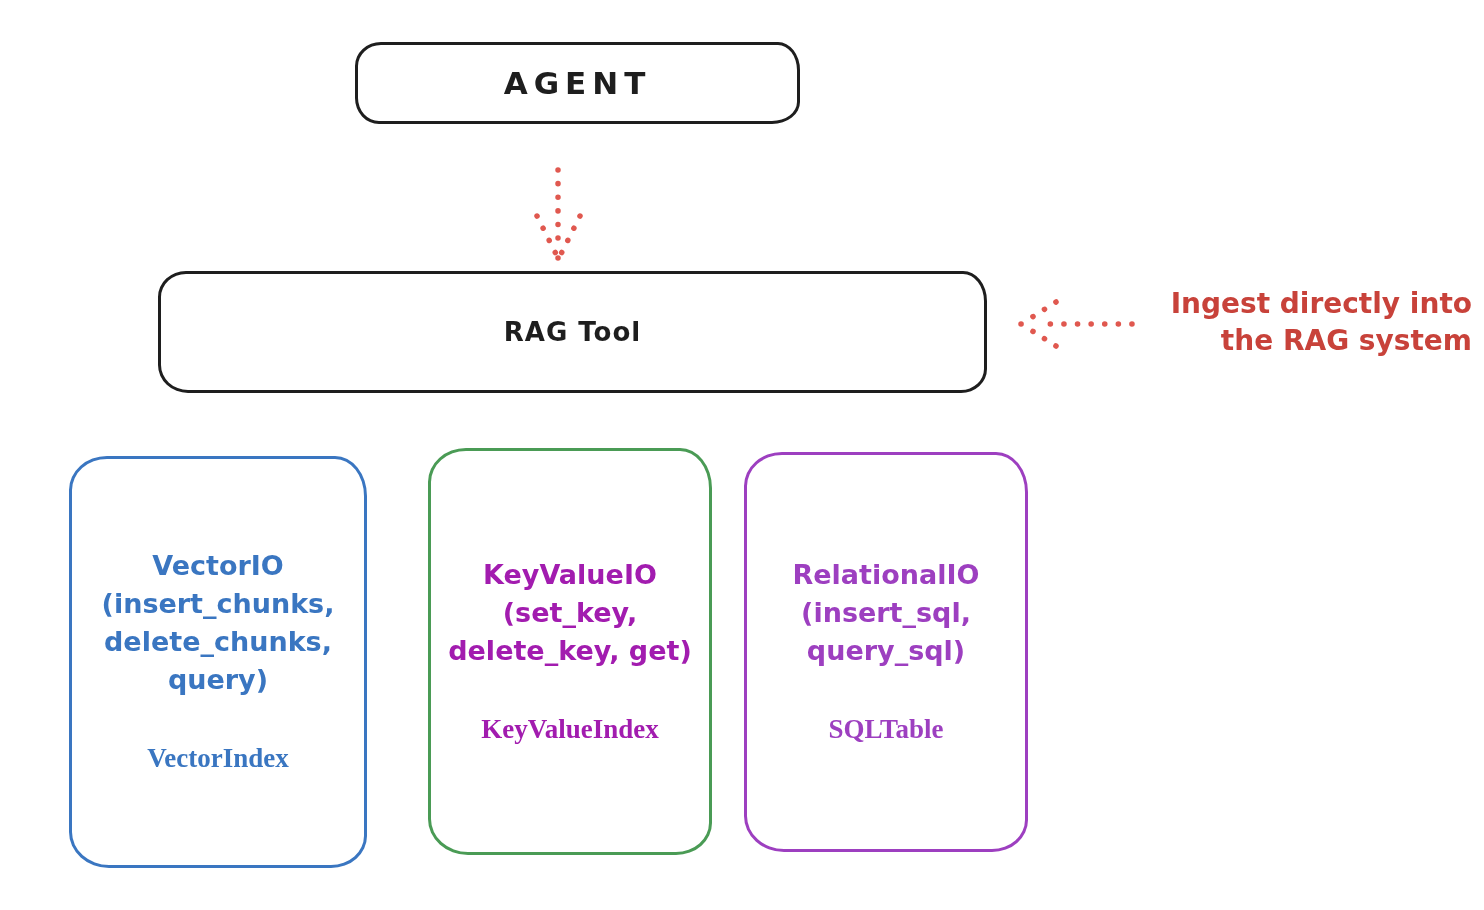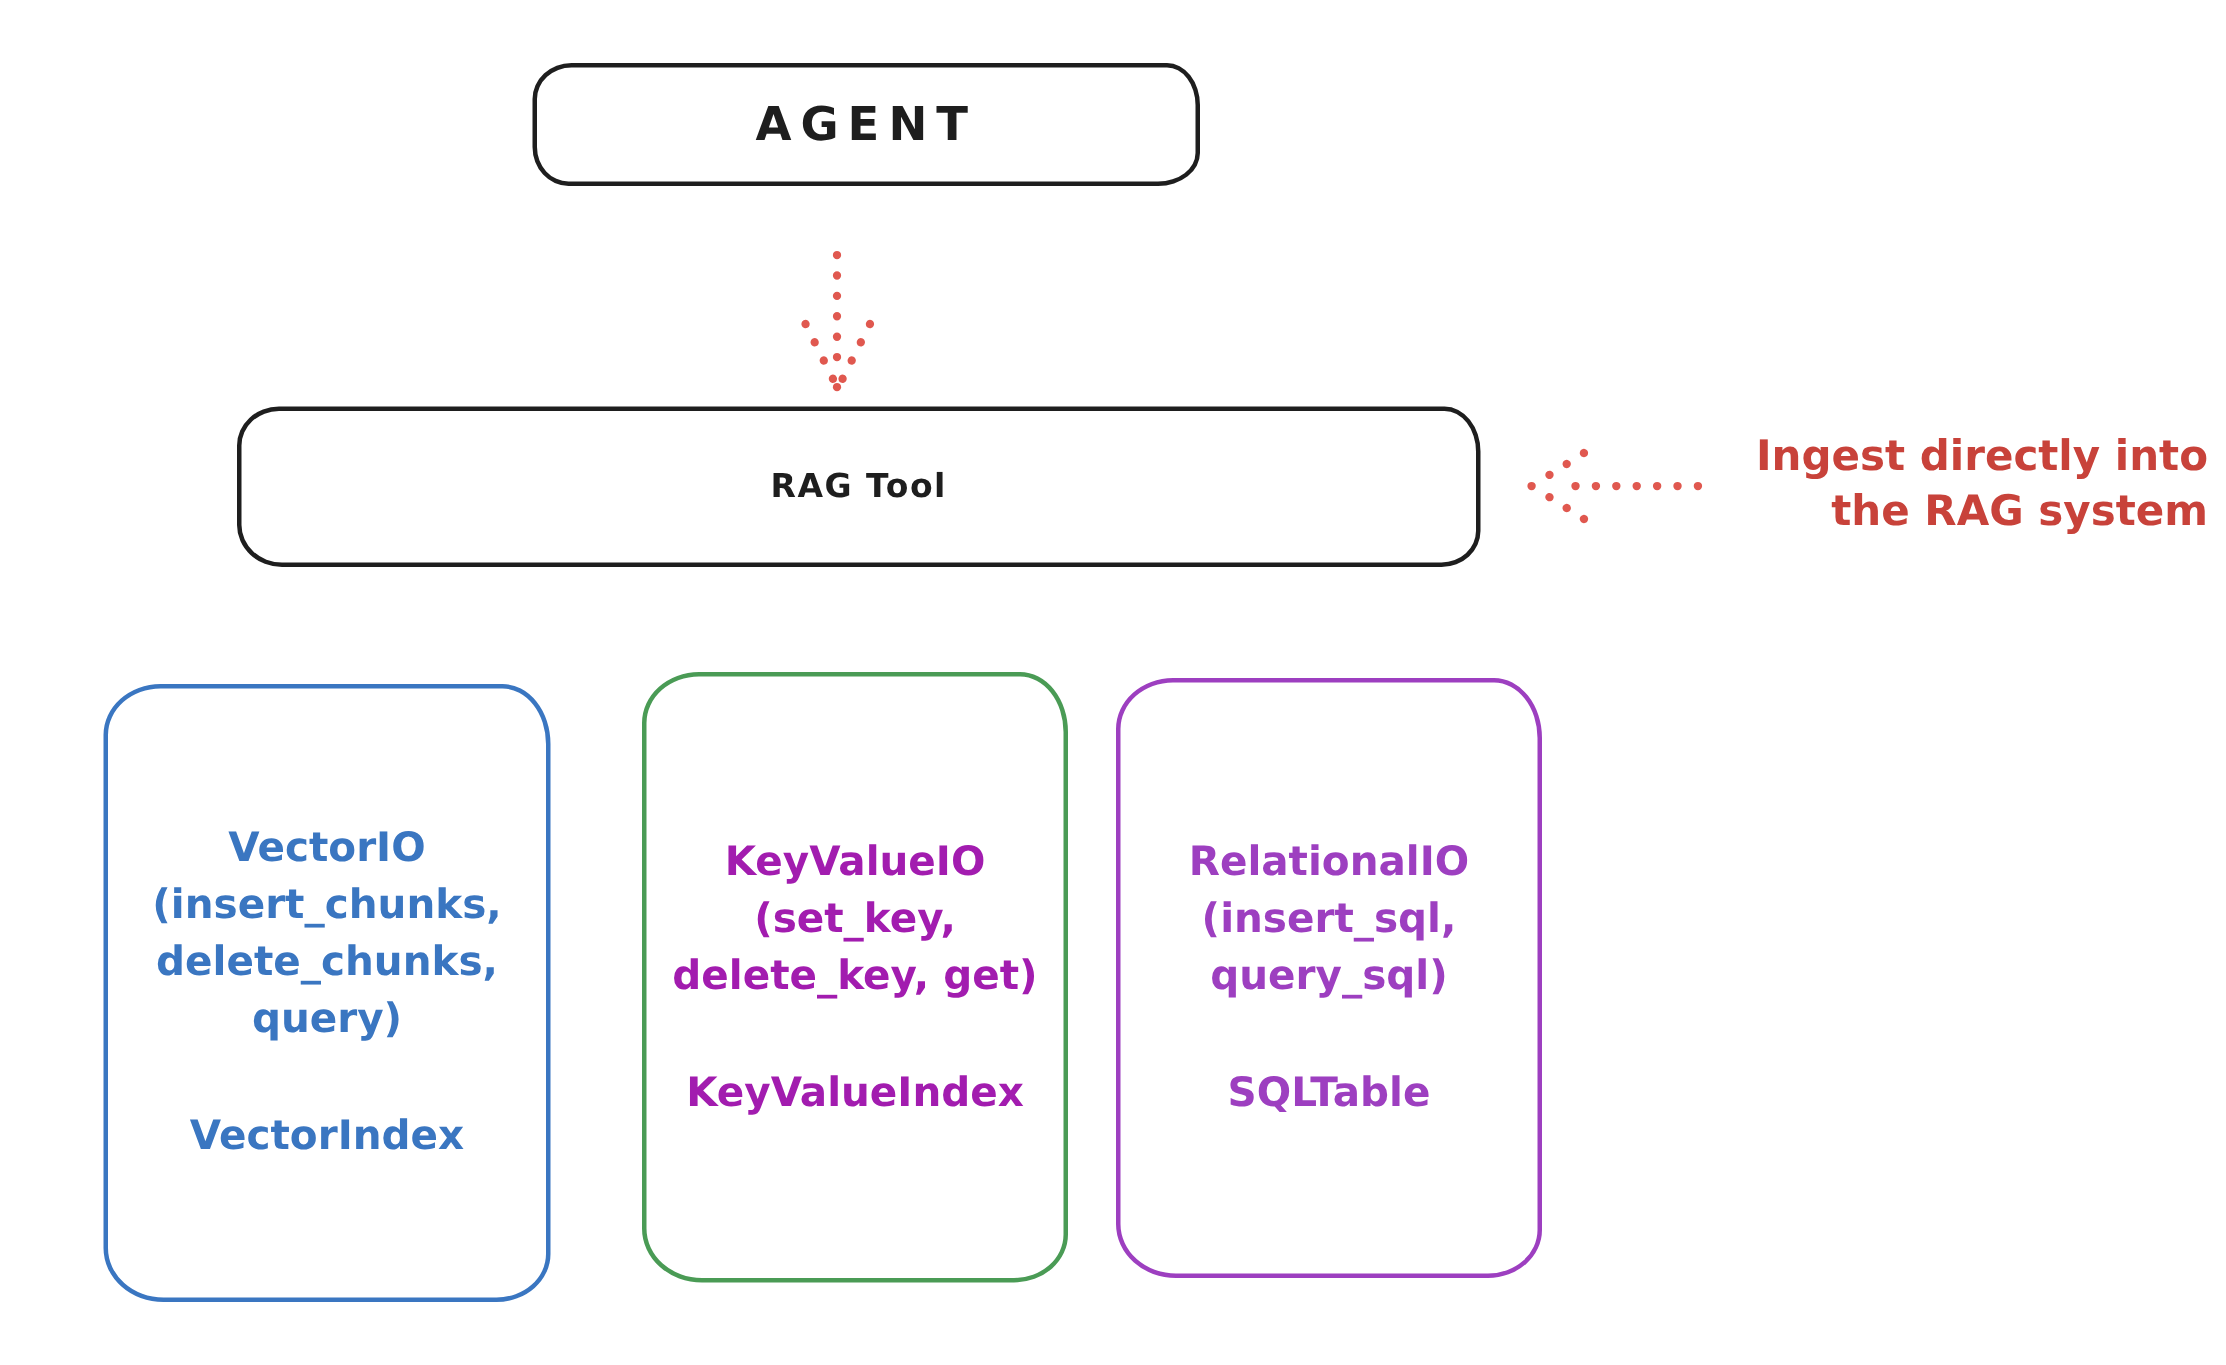--- a/index.html
+++ b/index.html
@@ -32,36 +32,36 @@
     border: 3.5px solid var(--ink, #1e1e1e);
     color: var(--ink, #1e1e1e);
   }
   .agent-box {
     left: 355px; top: 42px; width: 445px; height: 82px;
     border-radius: 26px 22px 28px 24px / 24px 28px 22px 26px;
     font-size: 31px;
     letter-spacing: 6px;
   }
   .rag-box {
-    left: 158px; top: 271px; width: 829px; height: 107px;
+    left: 158px; top: 271px; width: 829px; height: 122px;
     border-radius: 28px 24px 26px 30px / 26px 30px 24px 28px;
-    font-size: 22px;
+    font-size: 26px;
     letter-spacing: 1px;
   }
   .io-box {
     border-style: solid;
     border-width: 3.5px;
     border-radius: 38px 32px 36px 40px / 34px 40px 32px 36px;
     flex-direction: column;
     font-size: 27px;
     line-height: 38px;
     padding: 10px 6px;
   }
   .io-box .io-line { white-space: nowrap; text-align: center; }
-  .io-box .index-label { margin-top: 40px; white-space: nowrap; }
+  .io-box .index-label { margin-top: 40px; white-space: nowrap; font-family: Liberation Serif, serif; }
   .vector-box     { left: 69px;  top: 456px; width: 298px; height: 412px; }
   .keyvalue-box   { left: 428px; top: 448px; width: 284px; height: 407px; }
   .relational-box { left: 744px; top: 452px; width: 284px; height: 400px; }
   
   .annotation {
     position: absolute;
     left: 1140px; top: 285px; width: 332px;
     text-align: right;
     color: var(--annotation_red, #c8423a);
     font-size: 28px;

